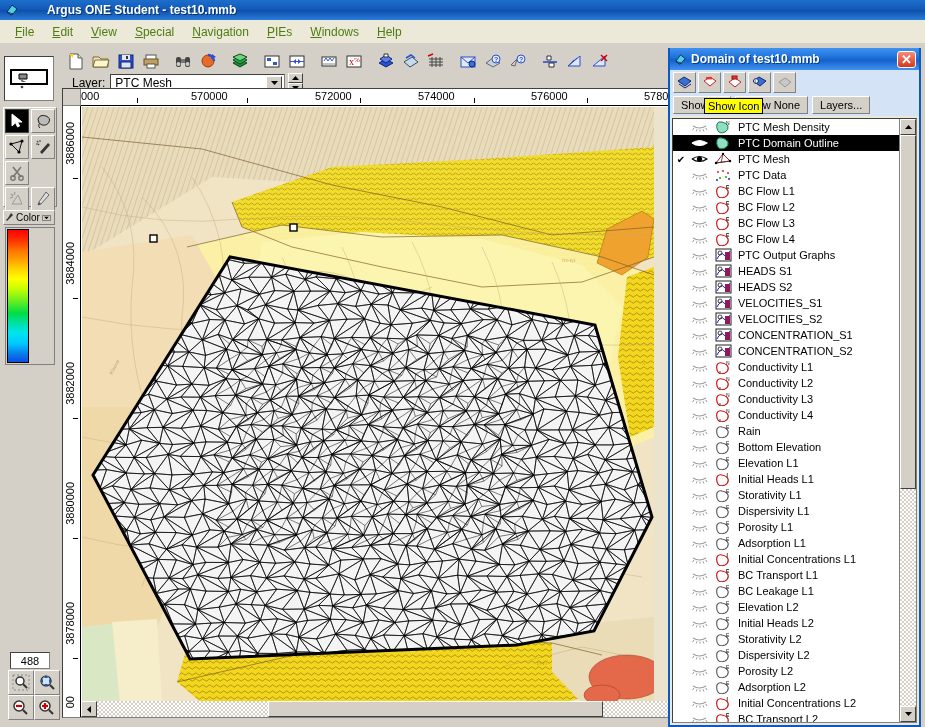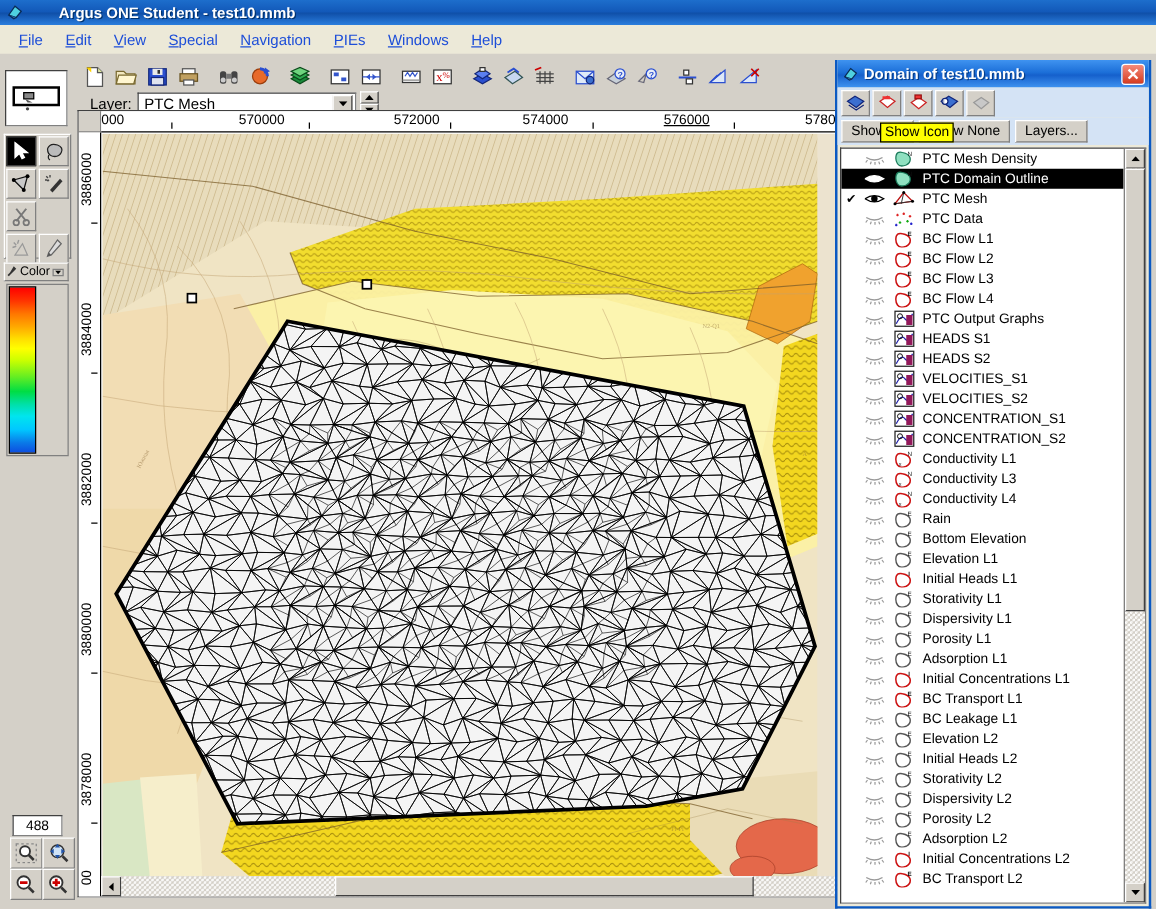--- a/index.html
+++ b/index.html
@@ -24,21 +24,21 @@
     display:flex;align-items:center;justify-content:center;
   }
   .titlebar .tb-text { font-weight:bold; font-size:12px; text-shadow:1px 1px 0 #00326e; white-space:nowrap;margin-left:24px;}
 
   
   .menubar {
     position:absolute; left:0; top:20px; width:925px; height:24px;
     background:#ece9d8; display:flex; align-items:center; padding-left:6px;
     border-bottom:1px solid #d4d0c8;
   }
-  .menubar .mi { padding:3px 9px; font-size:12px; color:#1d4ed8; cursor:default; }
+  .menubar .mi { padding:3px 9px; font-size:12px; color:#4d7c0f; cursor:default; }
   .menubar .mi u { text-decoration: underline; }
 
   
   .backdrop {
     position:absolute; left:0; top:44px; width:925px; height:683px;
     background:#d4d0c8;
   }
 
   
   .toolbar {
@@ -592,21 +592,21 @@
     <div class="ruler-corner"></div>
     <div class="ruler-h" id="rulerh">
         <span class="lab" style="left: 0px;">000</span>
         <span class="tick" style="left: 56px;"></span>
         <span class="lab" style="left: 110px;">570000</span>
         <span class="tick" style="left: 166px;"></span>
         <span class="lab" style="left: 234px;">572000</span>
         <span class="tick" style="left: 279px;"></span>
         <span class="lab" style="left: 337px;">574000</span>
         <span class="tick" style="left: 393px;"></span>
-        <span class="lab" style="left: 450px; text-decoration: underline;">576000</span>
+        <span class="lab" style="left: 450px;">576000</span>
         <span class="tick" style="left: 506px;"></span>
         <span class="lab" style="left: 563px;">5780</span>
       </div>
     <div class="ruler-v" id="rulerv">
         <span class="lab" style="top: 16px;">3886000</span>
         <span class="tick" style="top: 72px;"></span>
         <span class="lab" style="top: 136px;">3884000</span>
         <span class="tick" style="top: 192px;"></span>
         <span class="lab" style="top: 256px;">3882000</span>
         <span class="tick" style="top: 312px;"></span>
@@ -1108,20 +1108,37 @@
                 <path d="M3 5 l-1.4 2 M6 6.3 l-0.7 2.1 M9 6.6 l0 2.2 M12 6.3 l0.8 2.1 M14.6 5 l1.4 2" stroke="#9a9a9a" stroke-width="1"></path>
               </svg>
             </span>
             <span class="licon">
               <svg width="19" height="14" viewBox="0 0 19 14">
                 <path d="M3 5 q1 -3 5 -2 q5 1 6 4 q1 4 -3 6 q-5 2 -7 -1 q-2 -3 -1 -7" fill="none" stroke="#c11" stroke-width="1.2"></path>
                 <text x="12" y="5" font-size="5" fill="#111">N</text>
                 <text x="5" y="12.5" font-size="4.4" fill="#111">x</text>
               </svg>
             </span>
+            <span class="lname">Conductivity L2</span>
+          </div>
+          <div class="lrow">
+            <span class="chk"></span>
+            <span class="eye">
+              <svg width="17" height="9" viewBox="0 0 17 9">
+                <path d="M2 3 q6.5 4 13 0" fill="none" stroke="#9a9a9a" stroke-width="1.1"></path>
+                <path d="M3 5 l-1.4 2 M6 6.3 l-0.7 2.1 M9 6.6 l0 2.2 M12 6.3 l0.8 2.1 M14.6 5 l1.4 2" stroke="#9a9a9a" stroke-width="1"></path>
+              </svg>
+            </span>
+            <span class="licon">
+              <svg width="19" height="14" viewBox="0 0 19 14">
+                <path d="M3 5 q1 -3 5 -2 q5 1 6 4 q1 4 -3 6 q-5 2 -7 -1 q-2 -3 -1 -7" fill="none" stroke="#c11" stroke-width="1.2"></path>
+                <text x="12" y="5" font-size="5" fill="#111">N</text>
+                <text x="5" y="12.5" font-size="4.4" fill="#111">x</text>
+              </svg>
+            </span>
             <span class="lname">Conductivity L3</span>
           </div>
           <div class="lrow">
             <span class="chk"></span>
             <span class="eye">
               <svg width="17" height="9" viewBox="0 0 17 9">
                 <path d="M2 3 q6.5 4 13 0" fill="none" stroke="#9a9a9a" stroke-width="1.1"></path>
                 <path d="M3 5 l-1.4 2 M6 6.3 l-0.7 2.1 M9 6.6 l0 2.2 M12 6.3 l0.8 2.1 M14.6 5 l1.4 2" stroke="#9a9a9a" stroke-width="1"></path>
               </svg>
             </span>

